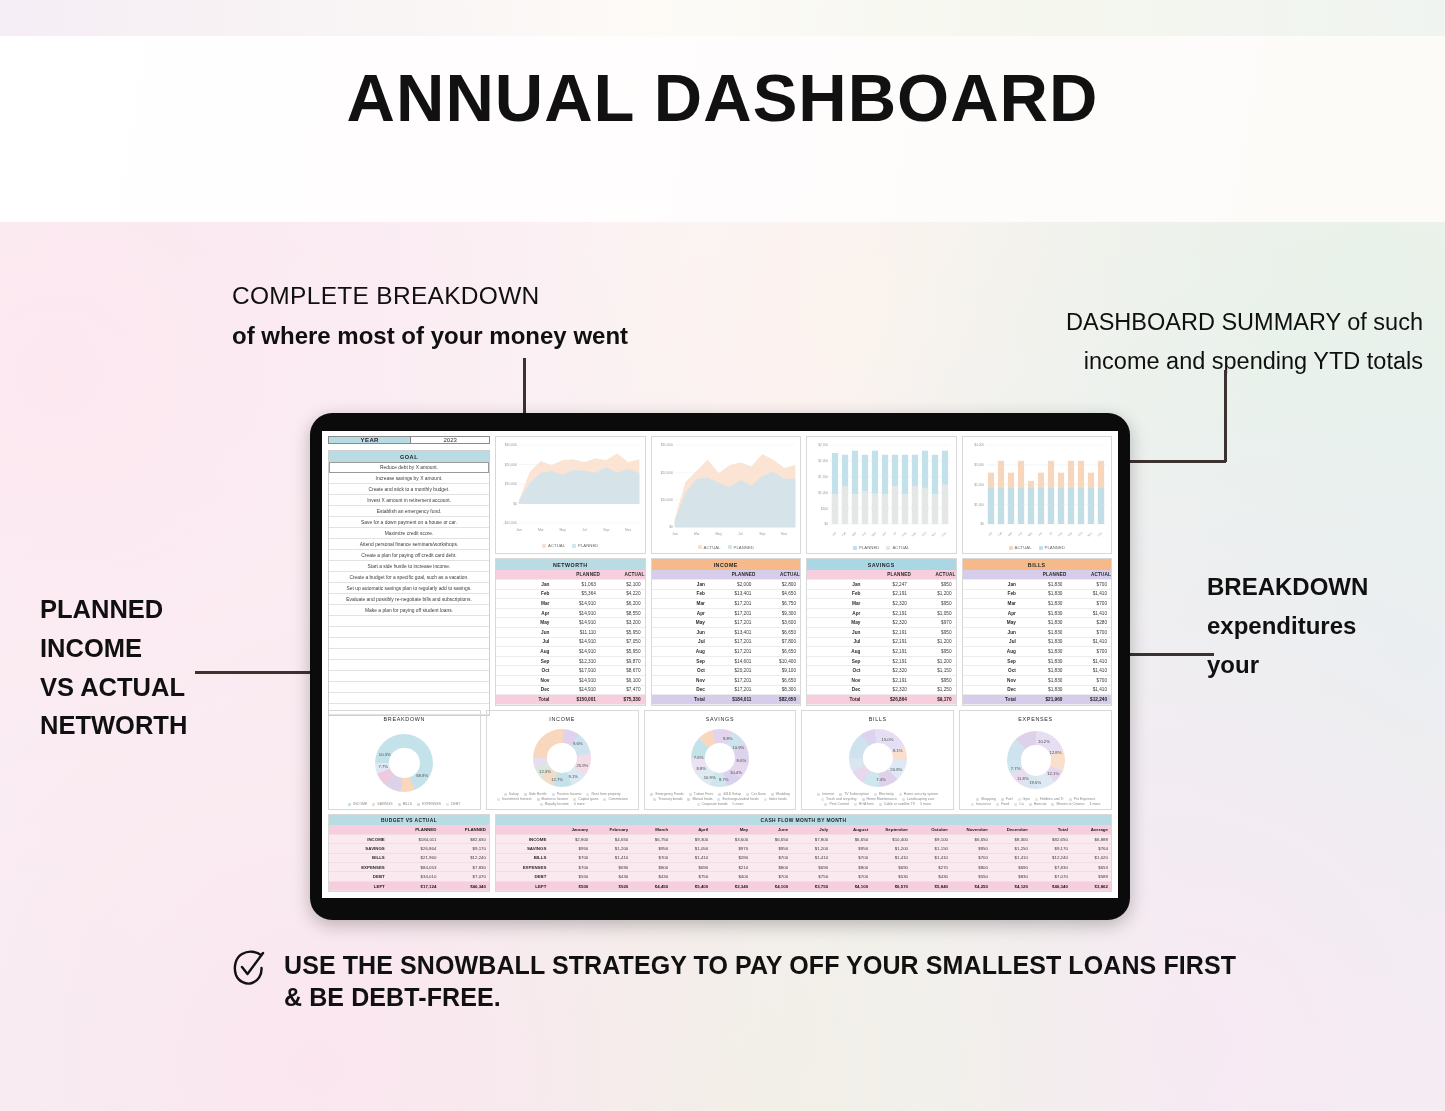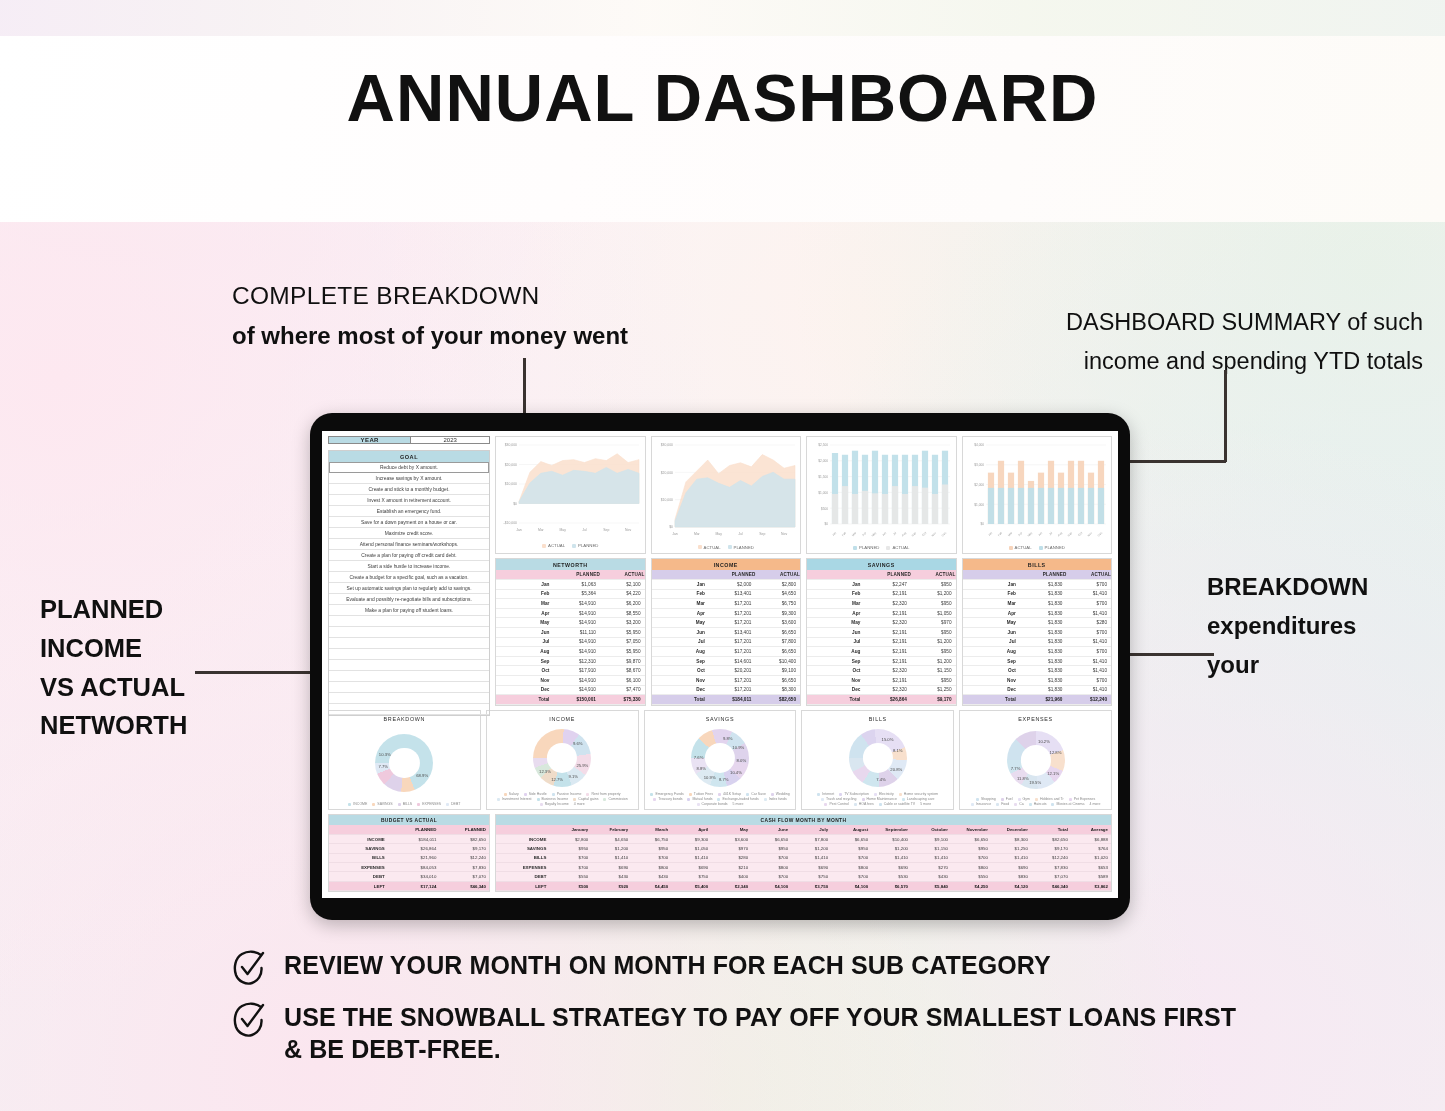--- a/index.html
+++ b/index.html
@@ -1224,22 +1224,15 @@
     </div>
   </div>
 </div>
 
 <div id="checklist">
     <div class="chk-row">
       <div class="chk-icon"><svg width="34" height="36" viewBox="0 0 34 36">
           <path d="M29 5 C24 1 16 0.5 10 4 C3 8 1.5 18 4 25 C6.5 31.5 14 35 20 33 C26 31 30 25 29.5 18" fill="none" stroke="#111" stroke-width="2.4" stroke-linecap="round"></path>
           <path d="M10 17 L15.5 24 L31 3" fill="none" stroke="#111" stroke-width="2.4" stroke-linecap="round" stroke-linejoin="round"></path>
         </svg></div>
-      <div class="chk-text">REVIEW YOUR MONTH ON MONTH FOR EACH SUB CATEGORY</div>
-    </div>
-    <div class="chk-row">
-      <div class="chk-icon"><svg width="34" height="36" viewBox="0 0 34 36">
-          <path d="M29 5 C24 1 16 0.5 10 4 C3 8 1.5 18 4 25 C6.5 31.5 14 35 20 33 C26 31 30 25 29.5 18" fill="none" stroke="#111" stroke-width="2.4" stroke-linecap="round"></path>
-          <path d="M10 17 L15.5 24 L31 3" fill="none" stroke="#111" stroke-width="2.4" stroke-linecap="round" stroke-linejoin="round"></path>
-        </svg></div>
       <div class="chk-text">USE THE SNOWBALL STRATEGY TO PAY OFF YOUR SMALLEST LOANS FIRST &amp; BE DEBT-FREE.</div>
     </div>
   </div>
 
 </body></html>

